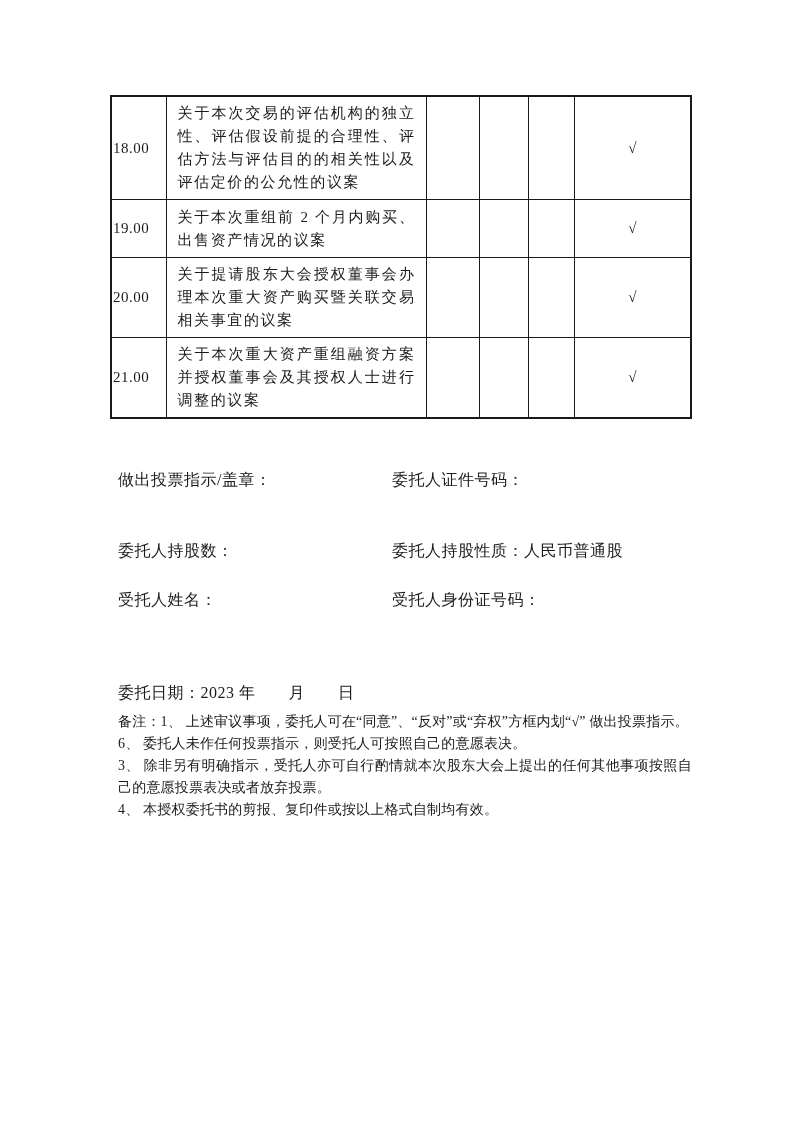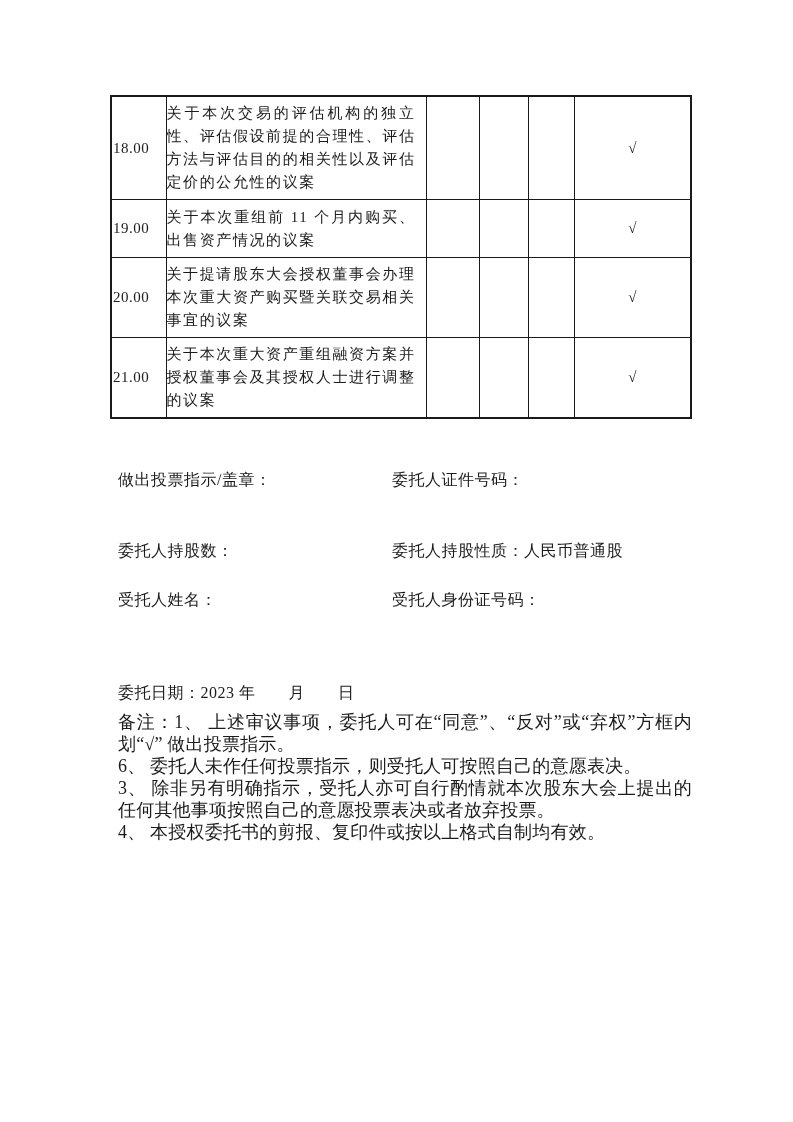--- a/index.html
+++ b/index.html
@@ -18,39 +18,39 @@
     border-collapse:collapse;
     table-layout:fixed;
     border:2px solid #1a1a1a;
   }
   table.vote-table td {
     border:1px solid #1a1a1a;
     vertical-align:middle;
     font-size:15px;
   }
   td.cell-no    { letter-spacing:0.5px; }
-  td.cell-prop  { padding:5px 10px 5px 0; line-height:23px; text-align:justify; letter-spacing:1.6px; }
+  td.cell-prop  { padding:5px 10px 5px 11px; line-height:23px; text-align:justify; letter-spacing:1.6px; }
   td.cell-box   { }
   td.cell-vote  { text-align:center; font-size:16px; }
   .row-18 { height:97px; }
   .row-19 { height:58px; }
   .row-20 { height:75px; }
   .row-21 { height:75px; }
 
   .sig-line { position:absolute; left:118px; width:600px; font-size:16px; letter-spacing:0.5px; }
   .sig-line .col2 { position:absolute; left:274px; top:0; }
   .sig-1 { top:470px; }
   .sig-2 { top:541px; }
   .sig-3 { top:590px; }
 
   .term-line { position:absolute; left:118px; font-size:16px; letter-spacing:0.5px; }
   .term-1 { top:654px; }
   .term-2 { top:683px; }
 
-  .notes { position:absolute; left:118px; top:711px; width:574px; font-size:18px; line-height:22px; letter-spacing:0.2px; }
+  .notes { position:absolute; left:118px; top:711px; width:574px; font-size:14px; line-height:22px; letter-spacing:0.2px; }
   .notes p { margin:0; padding:0; text-align:justify; }
 </style>
 </head>
 <body>
 
 <div class="page">
 
   <table class="vote-table">
     <colgroup>
       <col style="width:55px">
@@ -64,21 +64,21 @@
       <tr class="row-18">
         <td class="cell-no">18.00</td>
         <td class="cell-prop">关于本次交易的评估机构的独立性、评估假设前提的合理性、评估方法与评估目的的相关性以及评估定价的公允性的议案</td>
         <td class="cell-box"></td>
         <td class="cell-box"></td>
         <td class="cell-box"></td>
         <td class="cell-vote">√</td>
       </tr>
       <tr class="row-19">
         <td class="cell-no">19.00</td>
-        <td class="cell-prop">关于本次重组前 11 个月内购买、出售资产情况的议案</td>
+        <td class="cell-prop">关于本次重组前 2 个月内购买、出售资产情况的议案</td>
         <td class="cell-box"></td>
         <td class="cell-box"></td>
         <td class="cell-box"></td>
         <td class="cell-vote">√</td>
       </tr>
       <tr class="row-20">
         <td class="cell-no">20.00</td>
         <td class="cell-prop">关于提请股东大会授权董事会办理本次重大资产购买暨关联交易相关事宜的议案</td>
         <td class="cell-box"></td>
         <td class="cell-box"></td>

